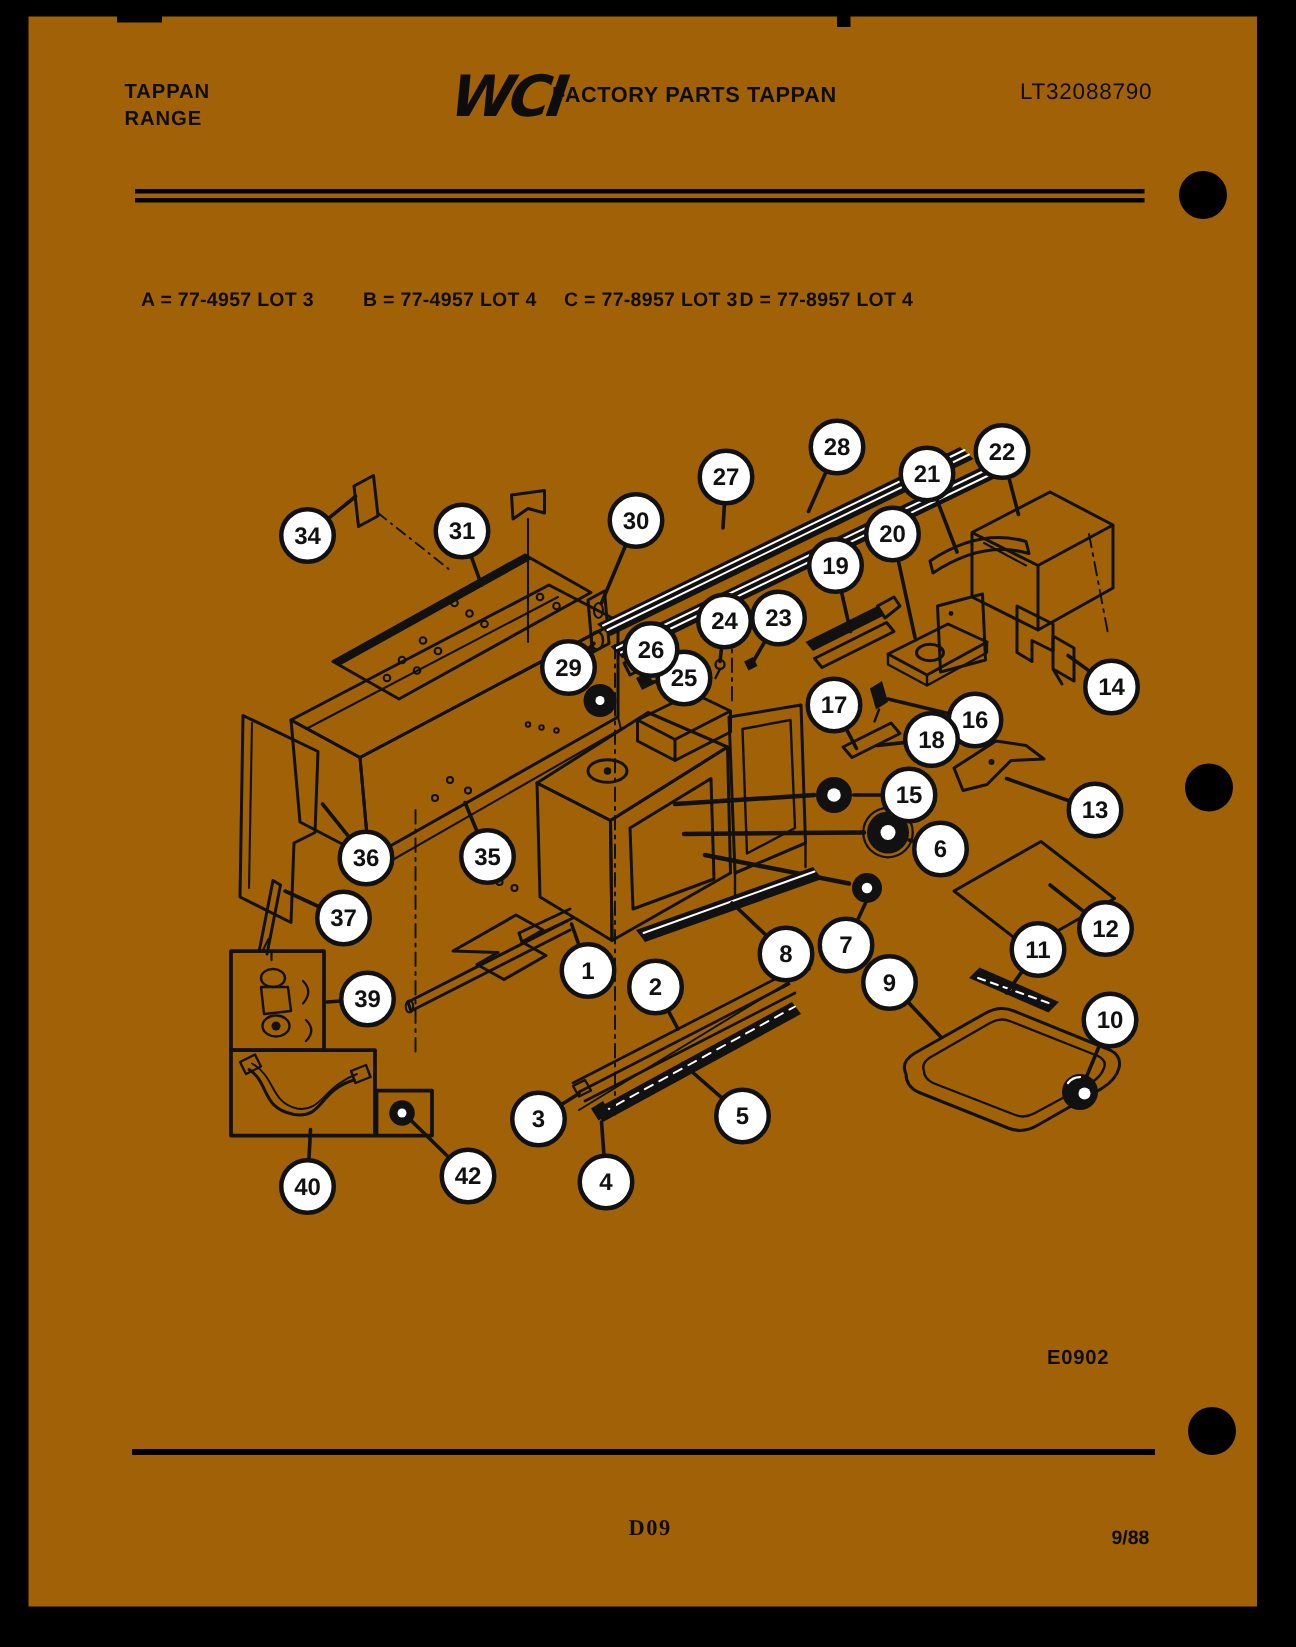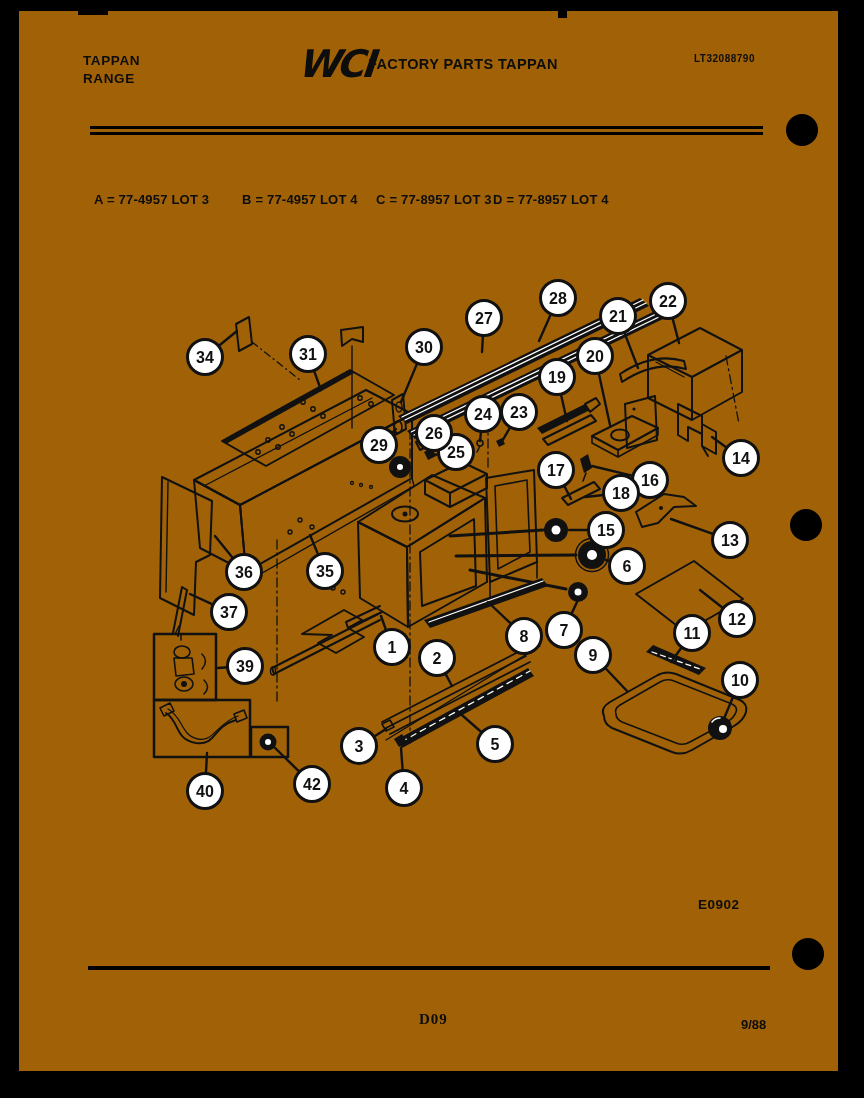--- a/index.html
+++ b/index.html
@@ -12,21 +12,21 @@
   .strip.bottom{left:0;top:1071px;width:864px;height:27px;}
   .nick{position:absolute;background:#000;}
   .hole{position:absolute;width:32px;height:32px;border-radius:50%;background:#000;}
   .brand{position:absolute;left:83px;top:52px;font-size:13.5px;font-weight:bold;
          letter-spacing:.6px;line-height:1.32;}
   .logo{position:absolute;left:301px;top:42px;font-size:38px;font-weight:bold;
         font-style:italic;letter-spacing:-3px;transform:skewX(-8deg);
         font-family:"DejaVu Sans",sans-serif;}
   .catalog-title{position:absolute;left:368px;top:56px;font-size:14.5px;font-weight:bold;
         letter-spacing:.4px;}
-  .doc-number{position:absolute;left:694px;top:53px;font-size:10px;font-weight:bold;
+  .doc-number{position:absolute;left:680px;top:53px;font-size:15px;font-weight:normal;
         letter-spacing:.5px;}
   .rule{position:absolute;background:#000;}
   .rule.a{left:90px;top:126px;width:673px;height:3px;}
   .rule.b{left:90px;top:132px;width:673px;height:3px;}
   .legend{position:absolute;top:144px;font-size:13px;font-weight:bold;letter-spacing:.2px;margin-top:48px;}
   .legend.a{left:94px;} .legend.b{left:242px;text-align:right;} .legend.c{left:376px;} .legend.d{left:493px;}
   .figure-code{position:absolute;left:698px;top:897px;font-size:13.5px;font-weight:bold;
         letter-spacing:.5px;}
   .rule.bottom{left:88px;top:966px;width:682px;height:4px;}
   .page-code{position:absolute;left:419px;top:1011px;font-size:15px;font-weight:bold;

